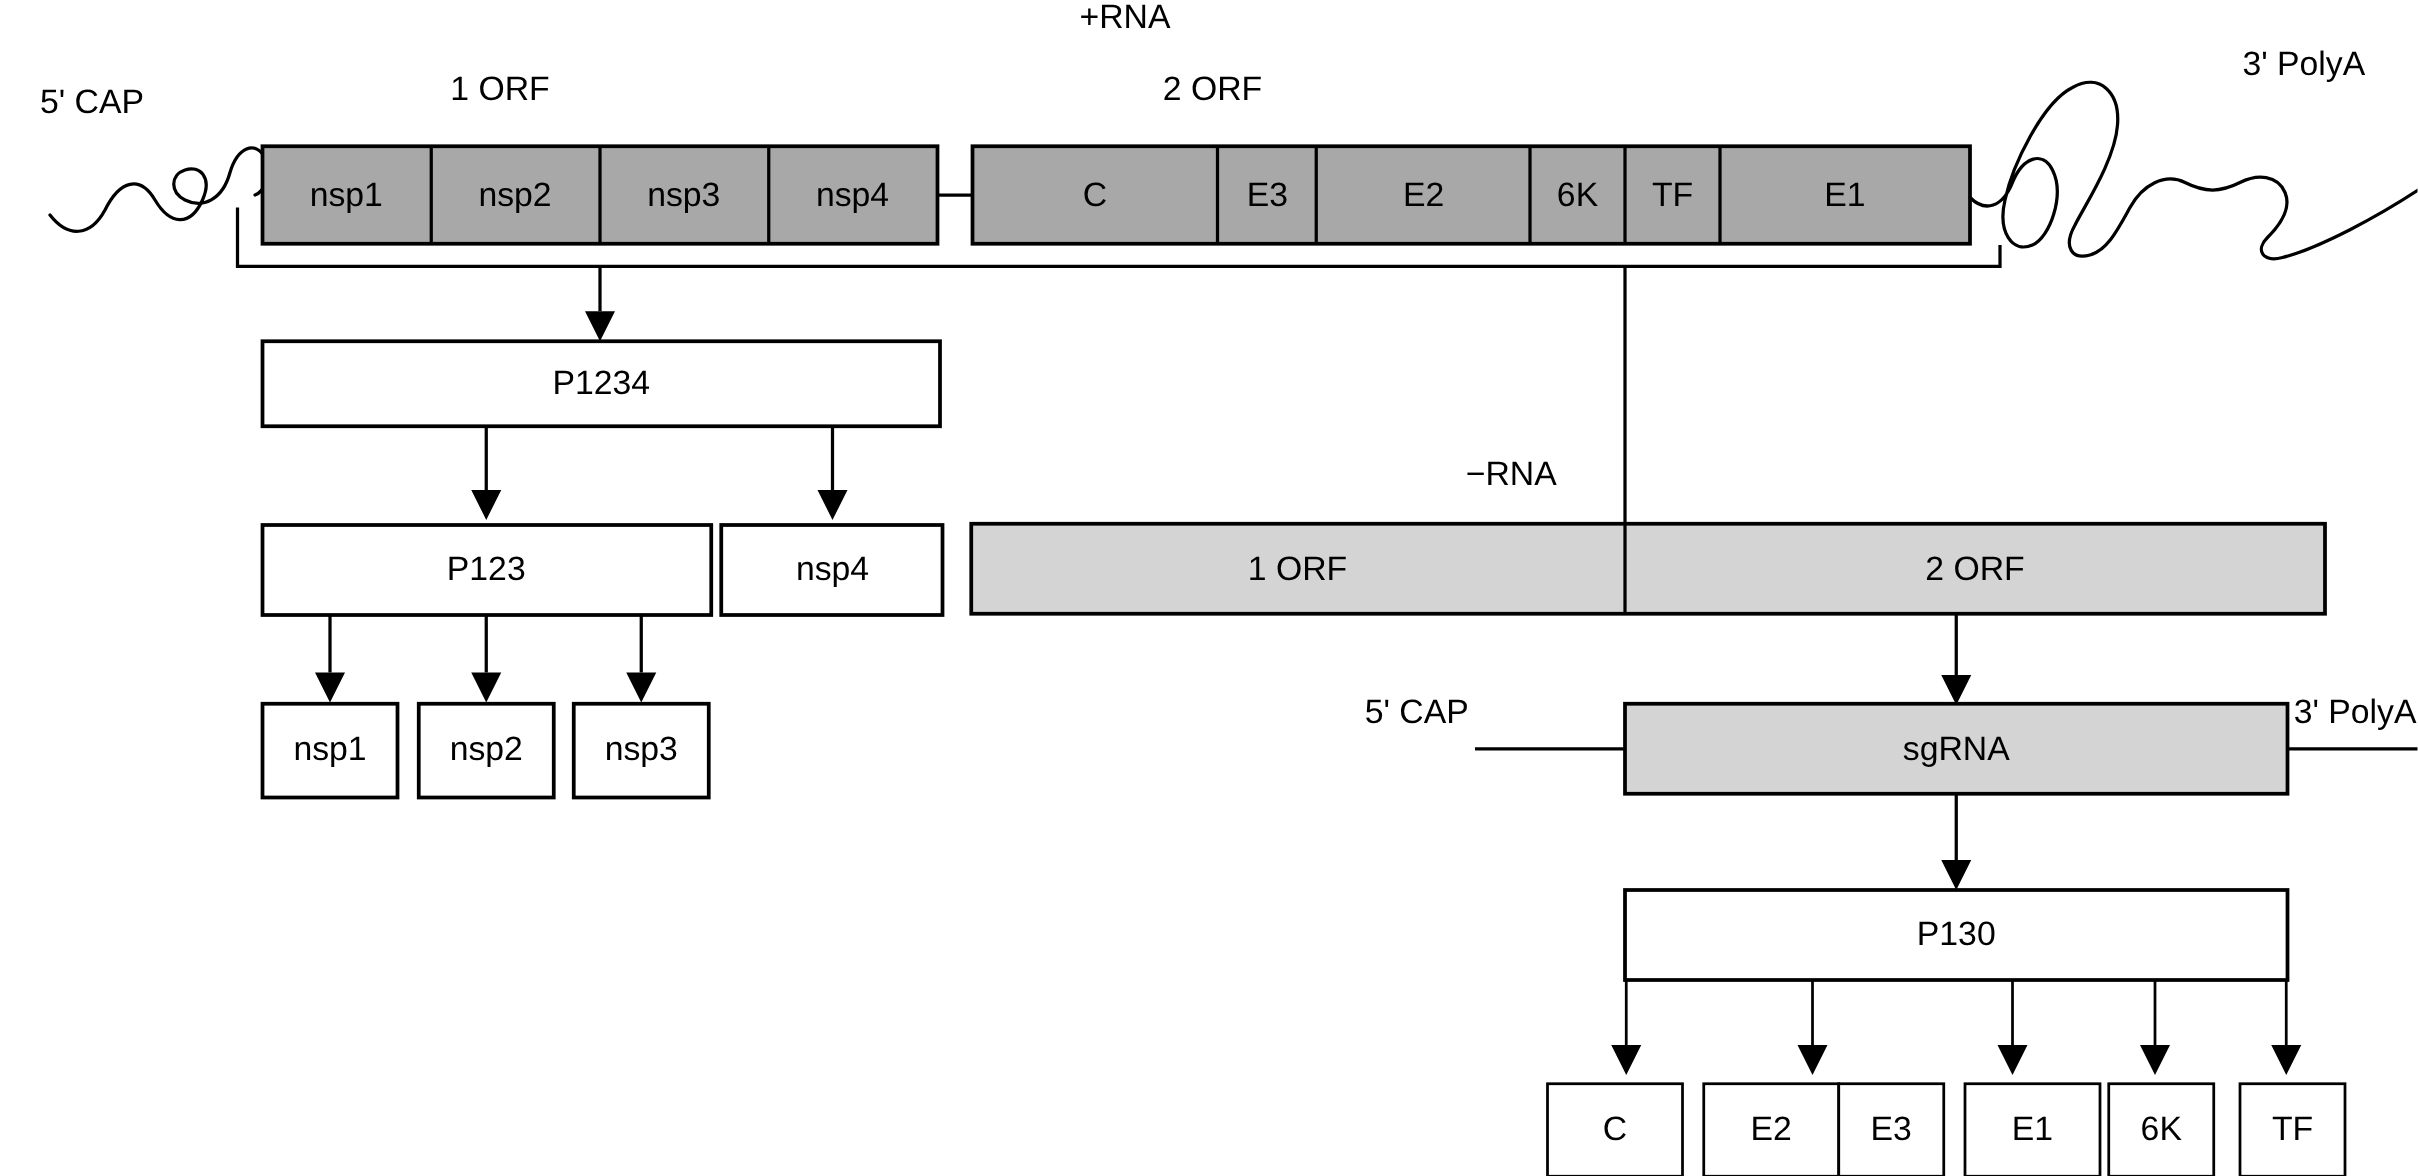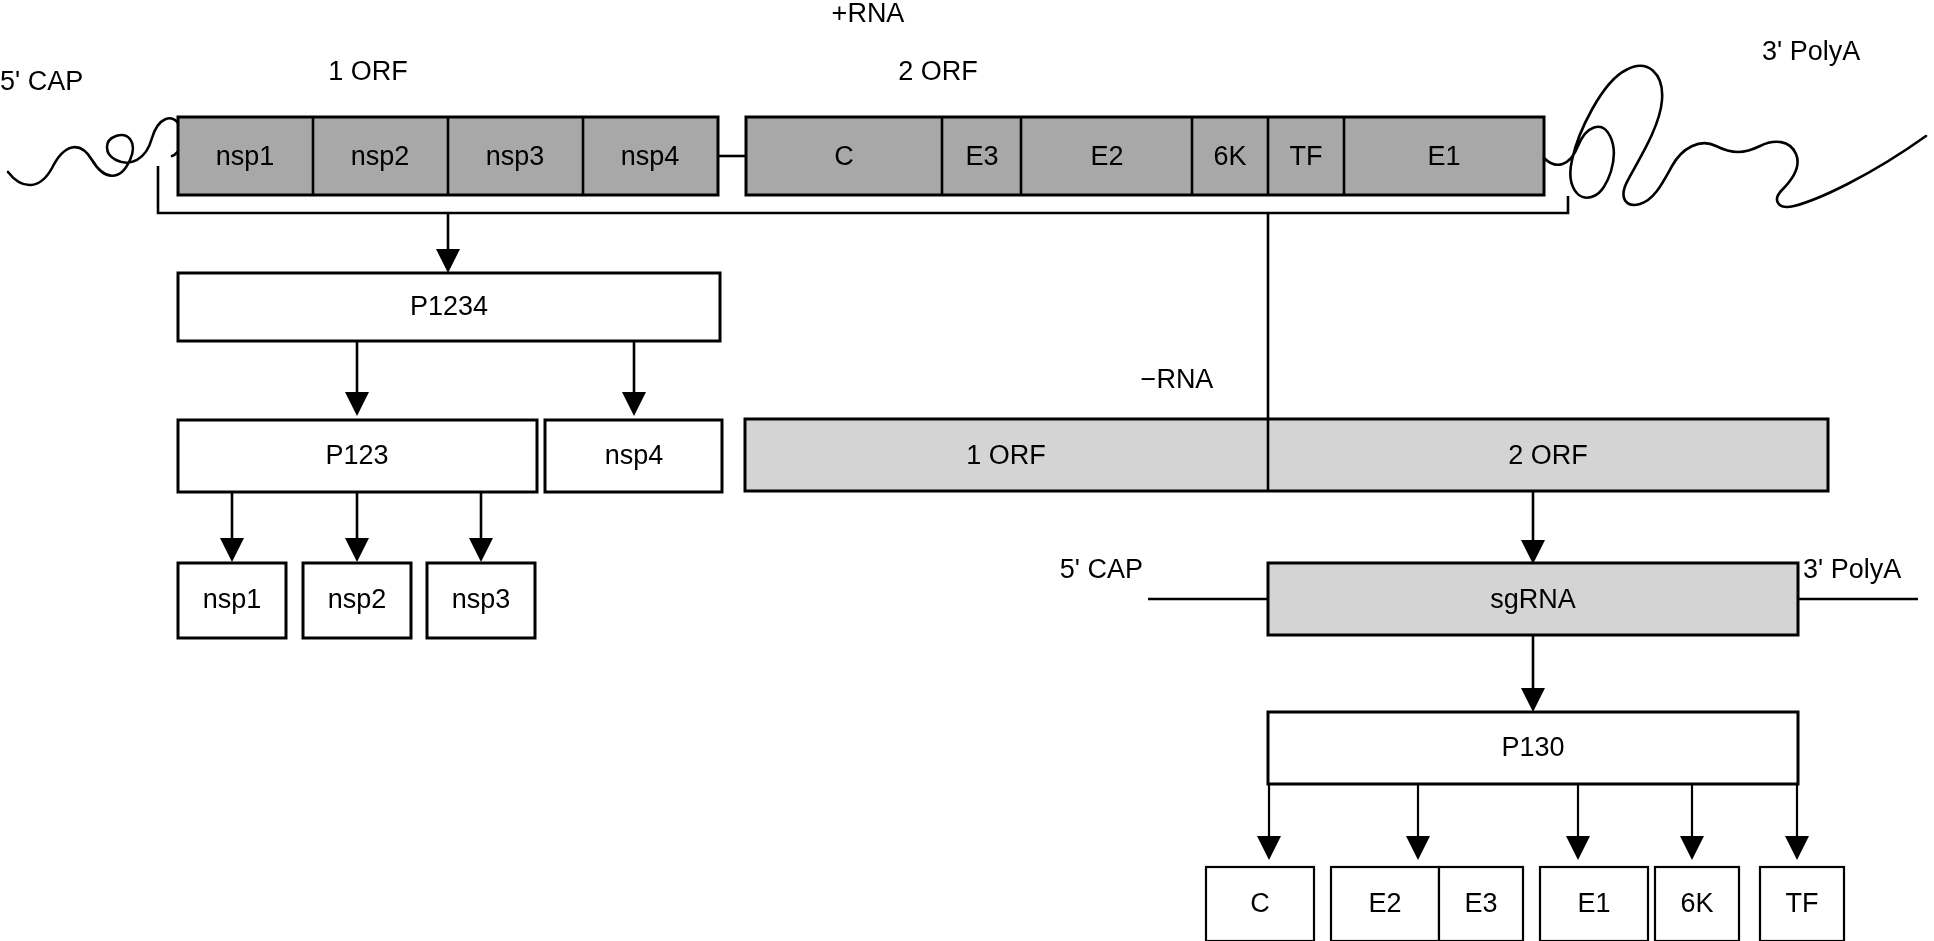--- a/index.html
+++ b/index.html
@@ -11,20 +11,21 @@
     width: 1934px;
     height: 941px;
     font-family: "Liberation Sans", sans-serif;
     overflow: hidden;
   }
   #diagram-root {
     position: relative;
     width: 1712px;
     height: 941px;
     background: #ffffff;
+    padding-left: 32px;
   }
   svg.figure {
     display: block;
     width: 1934px;
     height: 941px;
   }
   .seg-fill-dark { fill: #a8a8a8; }
   .seg-fill-light { fill: #d4d4d4; }
   .seg-fill-white { fill: #ffffff; }
   .seg-stroke {

